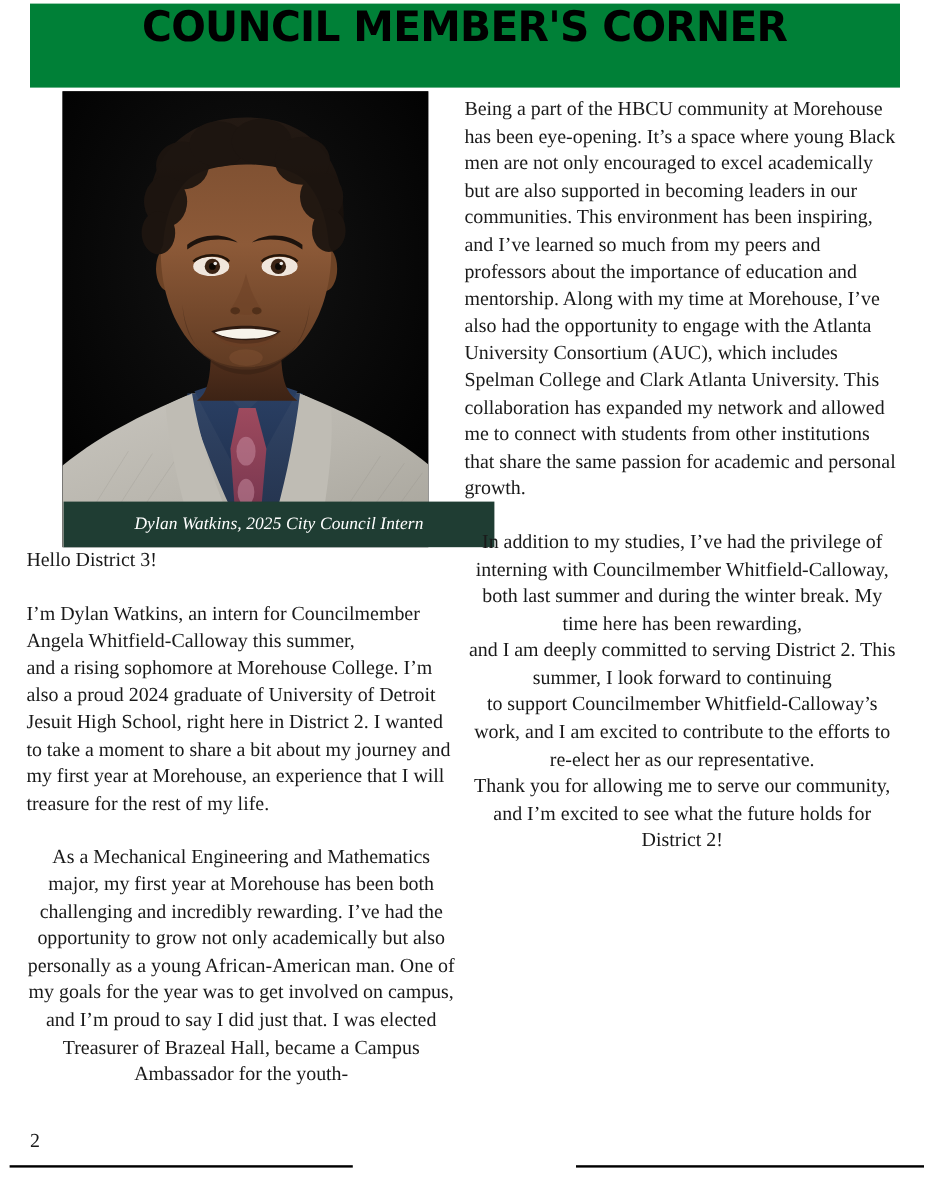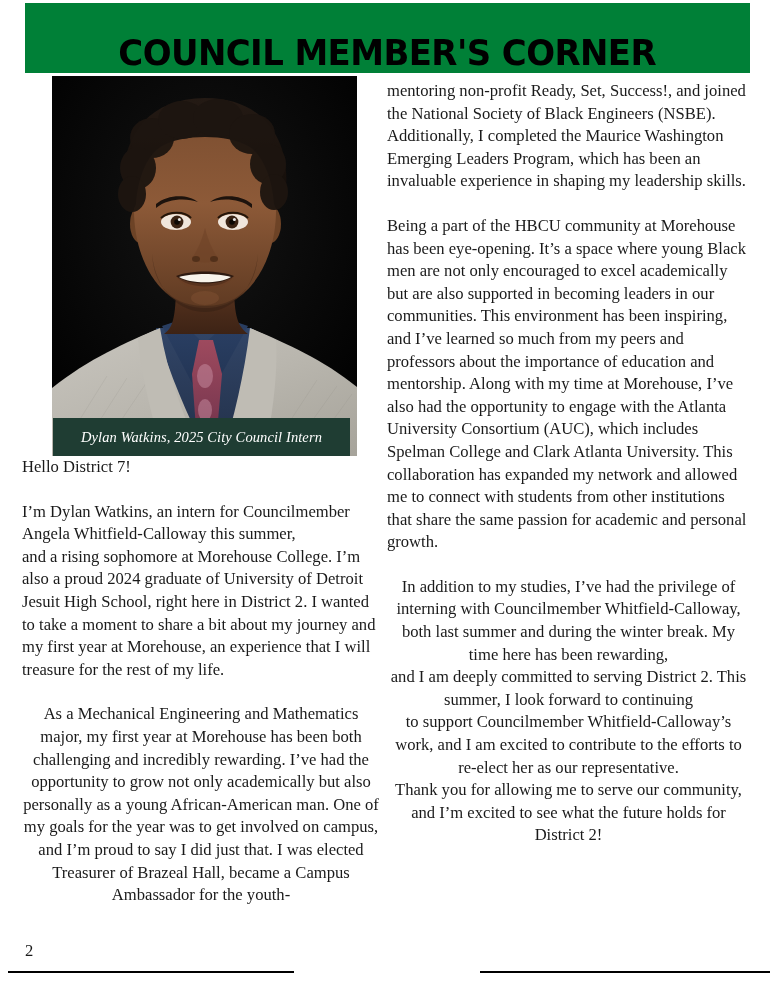--- a/index.html
+++ b/index.html
@@ -18,21 +18,21 @@
 
   
   .banner {
     position: absolute;
     left: 25px;
     top: 3px;
     width: 725px;
     height: 70px;
     background: #008037;
     display: flex;
-    align-items: flex-end;
+    align-items: flex-start;
     justify-content: center;
   }
   .banner-title {
     font-family: "DejaVu Sans", "Liberation Sans", sans-serif;
     font-weight: 700;
     font-size: 35px;
     letter-spacing: -0.6px;
     color: #000000;
     white-space: nowrap;
     transform: scaleX(0.97);
@@ -47,21 +47,21 @@
     height: 380px;
     overflow: hidden;
     background: #050505;
   }
   .photo-svg { display: block; width: 305px; height: 380px; }
 
   .photo-caption {
     position: absolute;
     left: 53px;
     top: 418px;
-    width: 297px;
+    width: 359px;
     height: 38px;
     background: #1f3d33;
     color: #ffffff;
     font-family: "Liberation Serif", "DejaVu Serif", serif;
     font-style: italic;
     font-size: 14.5px;
     display: flex;
     align-items: center;
     justify-content: center;
     letter-spacing: 0.1px;
@@ -229,26 +229,25 @@
 
     <path d="M100 178 C 104 216 128 236 153 236 C 178 236 202 216 206 178 C 204 214 182 230 153 230 C 124 230 102 214 100 178 Z" fill="#2a1a10" opacity="0.35"></path>
 
     <ellipse cx="153" cy="222" rx="14" ry="7" fill="#9a6440" opacity="0.25"></ellipse>
   </svg>
 </div>
 
 <div class="photo-caption">Dylan Watkins, 2025 City Council Intern</div>
 
 <div class="col col-left">
-  <p>Hello District 7!</p>
+  <p>Hello District 3!</p>
   <p>I’m Dylan Watkins, an intern for Councilmember Angela Whitfield-Calloway this summer,<br>and a rising sophomore at Morehouse College. I’m also a proud 2024 graduate of University of Detroit Jesuit High School, right here in District 2. I wanted to take a moment to share a bit about my journey and my first year at Morehouse, an experience that I will treasure for the rest of my life.</p>
   <p>As a Mechanical Engineering and Mathematics major, my first year at Morehouse has been both challenging and incredibly rewarding. I’ve had the opportunity to grow not only academically but also personally as a young African-American man. One of my goals for the year was to get involved on campus, and I’m proud to say I did just that. I was elected Treasurer of Brazeal Hall, became a Campus Ambassador for the youth-</p>
 </div>
 
 <div class="col col-right">
-  <p>mentoring non-profit Ready, Set, Success!, and joined the National Society of Black Engineers (NSBE). Additionally, I completed the Maurice Washington Emerging Leaders Program, which has been an invaluable experience in shaping my leadership skills.</p>
   <p>Being a part of the HBCU community at Morehouse has been eye-opening. It’s a space where young Black men are not only encouraged to excel academically but are also supported in becoming leaders in our communities. This environment has been inspiring, and I’ve learned so much from my peers and professors about the importance of education and mentorship. Along with my time at Morehouse, I’ve also had the opportunity to engage with the Atlanta University Consortium (AUC), which includes Spelman College and Clark Atlanta University. This collaboration has expanded my network and allowed me to connect with students from other institutions that share the same passion for academic and personal growth.</p>
   <p>In addition to my studies, I’ve had the privilege of interning with Councilmember Whitfield-Calloway, both last summer and during the winter break. My time here has been rewarding,<br>and I am deeply committed to serving District 2. This summer, I look forward to continuing<br>to support Councilmember Whitfield-Calloway’s work, and I am excited to contribute to the efforts to re-elect her as our representative.<br>Thank you for allowing me to serve our community, and I’m excited to see what the future holds for District 2!</p>
 </div>
 
 <div class="page-number">2</div>
 <div class="footer-rule-left"></div>
 <div class="footer-rule-right"></div>
 
 </body></html>

